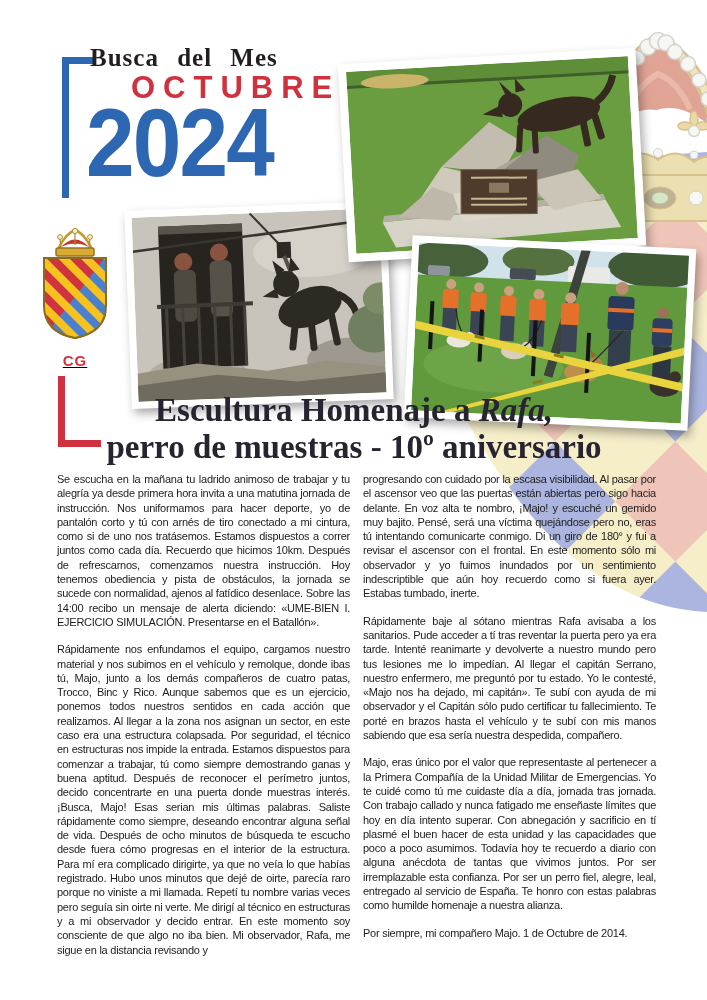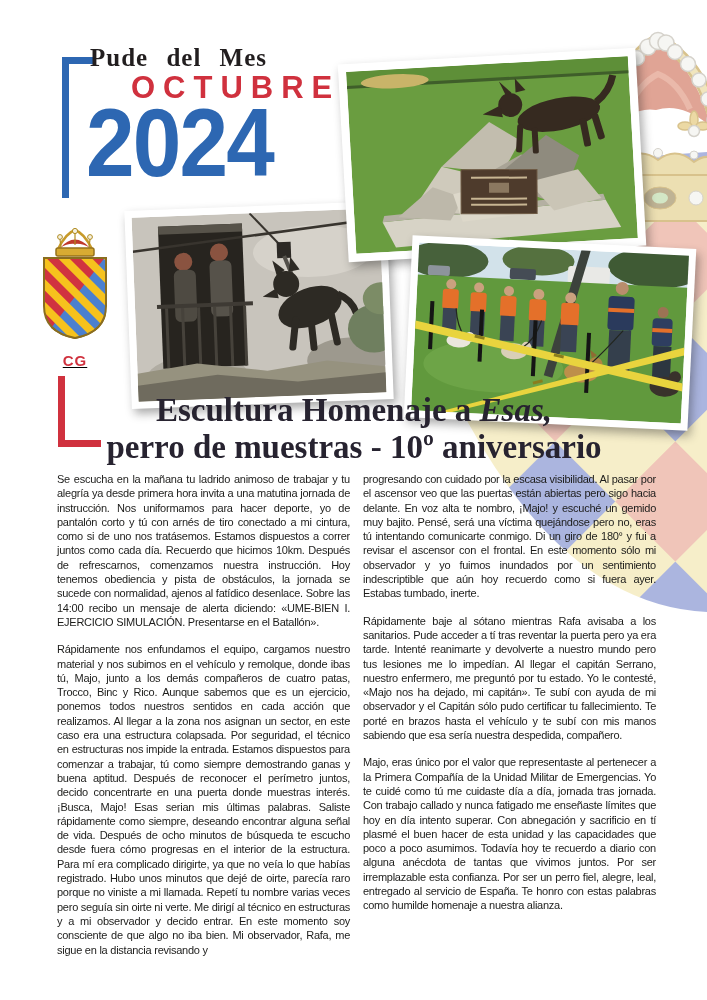--- a/index.html
+++ b/index.html
@@ -253,21 +253,21 @@
       </g>
       <g fill="#8a7d1d">
         <rect x="60" y="90" width="10" height="3" transform="rotate(10 65 91)"></rect>
         <rect x="140" y="105" width="10" height="3" transform="rotate(10 145 106)"></rect>
         <rect x="120" y="132" width="10" height="3" transform="rotate(-17 125 133)"></rect>
       </g>
     </svg>
   </figure>
 
   <div class="bracket-blue"></div>
-  <div class="kicker">Pude del Mes</div>
+  <div class="kicker">Busca del Mes</div>
   <div class="month">OCTUBRE</div>
   <div class="year">2024</div>
 
   <div class="crest">
     <svg width="78" height="128" viewBox="0 0 78 128">
       <defs>
         <pattern id="bandsRY" width="16" height="16" patternUnits="userSpaceOnUse" patternTransform="rotate(45 39 80)">
           <rect width="16" height="16" fill="#f6c21d"></rect>
             <rect width="16" height="8" fill="#d03340"></rect>
         </pattern>
@@ -295,29 +295,30 @@
       <path d="M8,40 H70 V88 Q70,114 39,120 Q8,114 8,88 Z" fill="url(#bandsRY)" stroke="#8a6d1f" stroke-width="2"></path>
       <g clip-path="url(#lowerRight)">
         <path d="M8,40 H70 V88 Q70,114 39,120 Q8,114 8,88 Z" fill="url(#bandsYB)" stroke="#8a6d1f" stroke-width="2"></path>
       </g>
     </svg>
     <div class="crest-label">CG</div>
   </div>
   <div class="bracket-red"></div>
 
   <h1 class="title">
-    <span><span>Escultura Homenaje a </span><em>Esas,</em></span><br>
+    <span><span>Escultura Homenaje a </span><em>Rafa,</em></span><br>
     <span>perro de muestras - 10º aniversario</span>
   </h1>
 
   <main class="columns">
     <div class="col">
       <p>Se escucha en la mañana tu ladrido animoso de trabajar y tu alegría ya desde primera hora invita a una matutina jornada de instrucción. Nos uniformamos para hacer deporte, yo de pantalón corto y tú con arnés de tiro conectado a mi cintura, como si de uno nos tratásemos. Estamos dispuestos a correr juntos como cada día. Recuerdo que hicimos 10km. Después de refrescarnos, comenzamos nuestra instrucción. Hoy tenemos obediencia y pista de obstáculos, la jornada se sucede con normalidad, ajenos al fatídico desenlace. Sobre las 14:00 recibo un mensaje de alerta diciendo: «UME-BIEN I. EJERCICIO SIMULACIÓN. Presentarse en el Batallón».</p>
       <p>Rápidamente nos enfundamos el equipo, cargamos nuestro material y nos subimos en el vehículo y remolque, donde ibas tú, Majo, junto a los demás compañeros de cuatro patas, Trocco, Binc y Rico. Aunque sabemos que es un ejercicio, ponemos todos nuestros sentidos en cada acción que realizamos. Al llegar a la zona nos asignan un sector, en este caso era una estructura colapsada. Por seguridad, el técnico en estructuras nos impide la entrada. Estamos dispuestos para comenzar a trabajar, tú como siempre demostrando ganas y buena aptitud. Después de reconocer el perímetro juntos, decido concentrarte en una puerta donde muestras interés. ¡Busca, Majo! Esas serian mis últimas palabras. Saliste rápidamente como siempre, deseando encontrar alguna señal de vida. Después de ocho minutos de búsqueda te escucho desde fuera cómo progresas en el interior de la estructura. Para mí era complicado dirigirte, ya que no veía lo que habías registrado. Hubo unos minutos que dejé de oirte, parecía raro porque no viniste a mi llamada. Repetí tu nombre varias veces pero seguía sin oirte ni verte. Me dirigí al técnico en estructuras y a mi observador y decido entrar. En este momento soy consciente de que algo no iba bien. Mi observador, Rafa, me sigue en la distancia revisando y</p>
     </div>
     <div class="col">
       <p>progresando con cuidado por la escasa visibilidad. Al pasar por el ascensor veo que las puertas están abiertas pero sigo hacia delante. En voz alta te nombro, ¡Majo! y escuché un gemido muy bajito. Pensé, será una víctima quejándose pero no, eras tú intentando comunicarte conmigo. Di un giro de 180° y fui a revisar el ascensor con el frontal. En este momento sólo mi observador y yo fuimos inundados por un sentimiento indescriptible que aún hoy recuerdo como si fuera ayer. Estabas tumbado, inerte.</p>
       <p>Rápidamente baje al sótano mientras Rafa avisaba a los sanitarios. Pude acceder a tí tras reventar la puerta pero ya era tarde. Intenté reanimarte y devolverte a nuestro mundo pero tus lesiones me lo impedían. Al llegar el capitán Serrano, nuestro enfermero, me preguntó por tu estado. Yo le contesté, «Majo nos ha dejado, mi capitán». Te subí con ayuda de mi observador y el Capitán sólo pudo certificar tu fallecimiento. Te porté en brazos hasta el vehículo y te subí con mis manos sabiendo que esa sería nuestra despedida, compañero.</p>
       <p>Majo, eras único por el valor que representaste al pertenecer a la Primera Compañía de la Unidad Militar de Emergencias. Yo te cuidé como tú me cuidaste día a día, jornada tras jornada. Con trabajo callado y nunca fatigado me enseñaste límites que hoy en día intento superar. Con abnegación y sacrificio en tí plasmé el buen hacer de esta unidad y las capacidades que poco a poco asumimos. Todavía hoy te recuerdo a diario con alguna anécdota de tantas que vivimos juntos. Por ser irremplazable esta confianza. Por ser un perro fiel, alegre, leal, entregado al servicio de España. Te honro con estas palabras como humilde homenaje a nuestra alianza.</p>
+      <p>Por siempre, mi compañero Majo. 1 de Octubre de 2014.</p>
     </div>
   </main>
 
 </div>
 
 </body></html>

